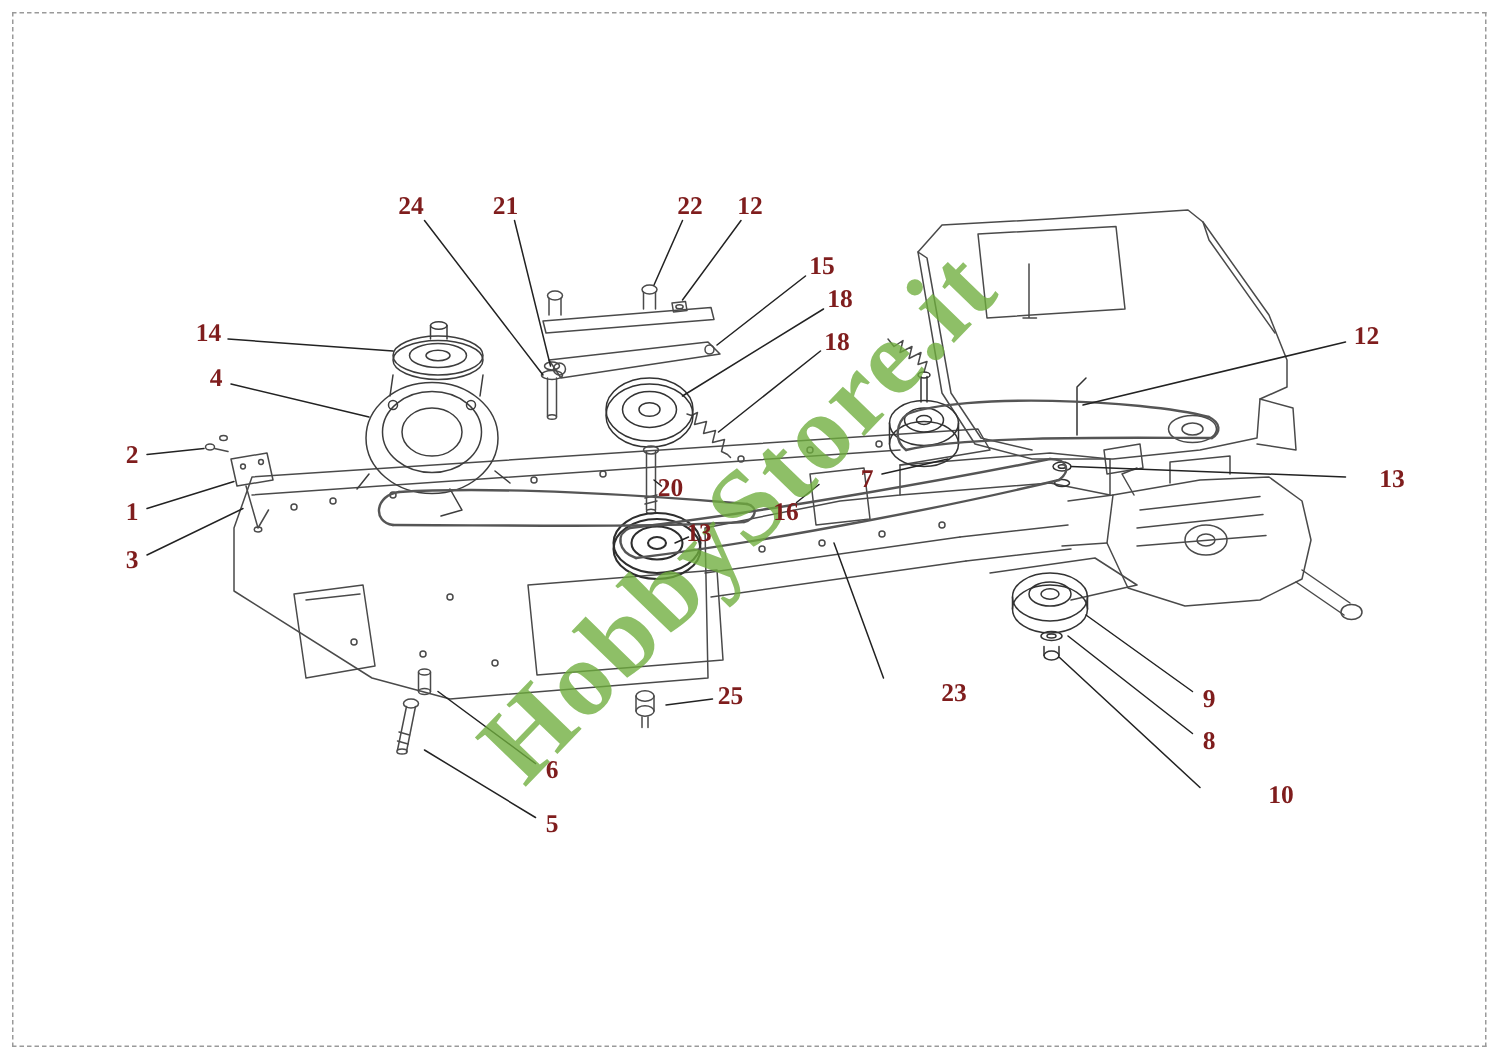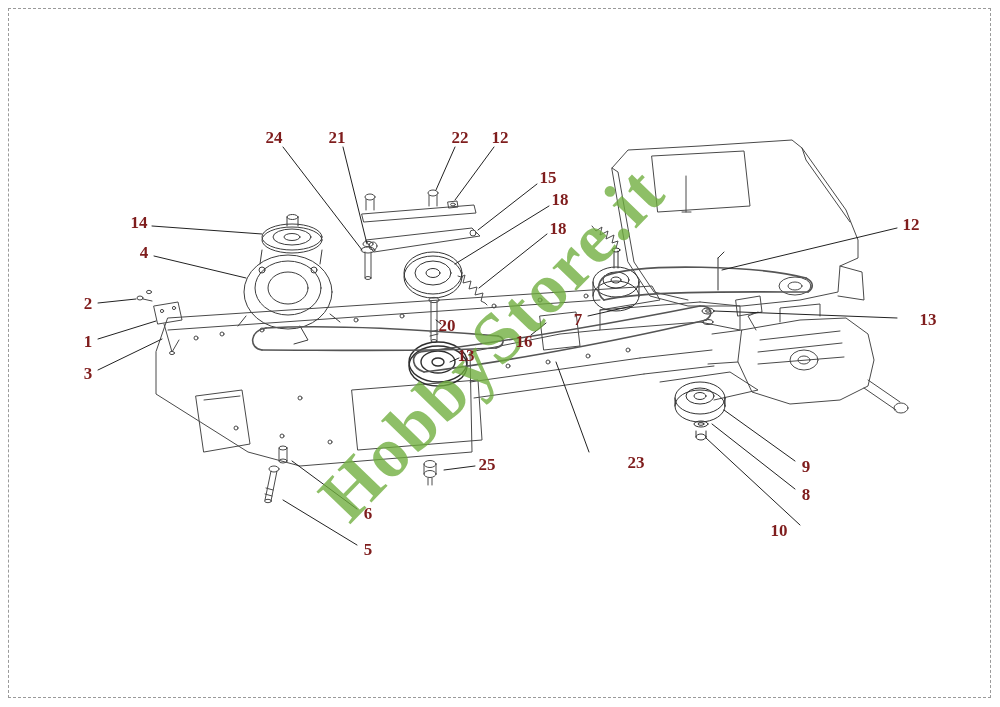--- a/index.html
+++ b/index.html
@@ -254,20 +254,20 @@
       <div class="callout" style="left: 88px; top: 341px;">1</div>
       <div class="callout" style="left: 88px; top: 373px;">3</div>
       <div class="callout" style="left: 911px; top: 224px;">12</div>
       <div class="callout" style="left: 911px; top: 319px; margin-left: 17px;">13</div>
       <div class="callout" style="left: 447px; top: 325px;">20</div>
       <div class="callout" style="left: 524px; top: 341px; text-align: right;">16</div>
       <div class="callout" style="left: 466px; top: 355px;">13</div>
       <div class="callout" style="left: 578px; top: 319px;">7</div>
       <div class="callout" style="left: 806px; top: 466px;">9</div>
       <div class="callout" style="left: 806px; top: 494px;">8</div>
-      <div class="callout" style="left: 779px; top: 530px;">10</div>
+      <div class="callout" style="left: 854px; top: 530px;">10</div>
       <div class="callout" style="left: 487px; top: 464px;">25</div>
       <div class="callout" style="left: 592px; top: 462px; margin-left: 44px;">23</div>
       <div class="callout" style="left: 368px; top: 513px;">6</div>
       <div class="callout" style="left: 368px; top: 549px;">5</div>
     </div>
 
 </div>
 
 </body></html>

